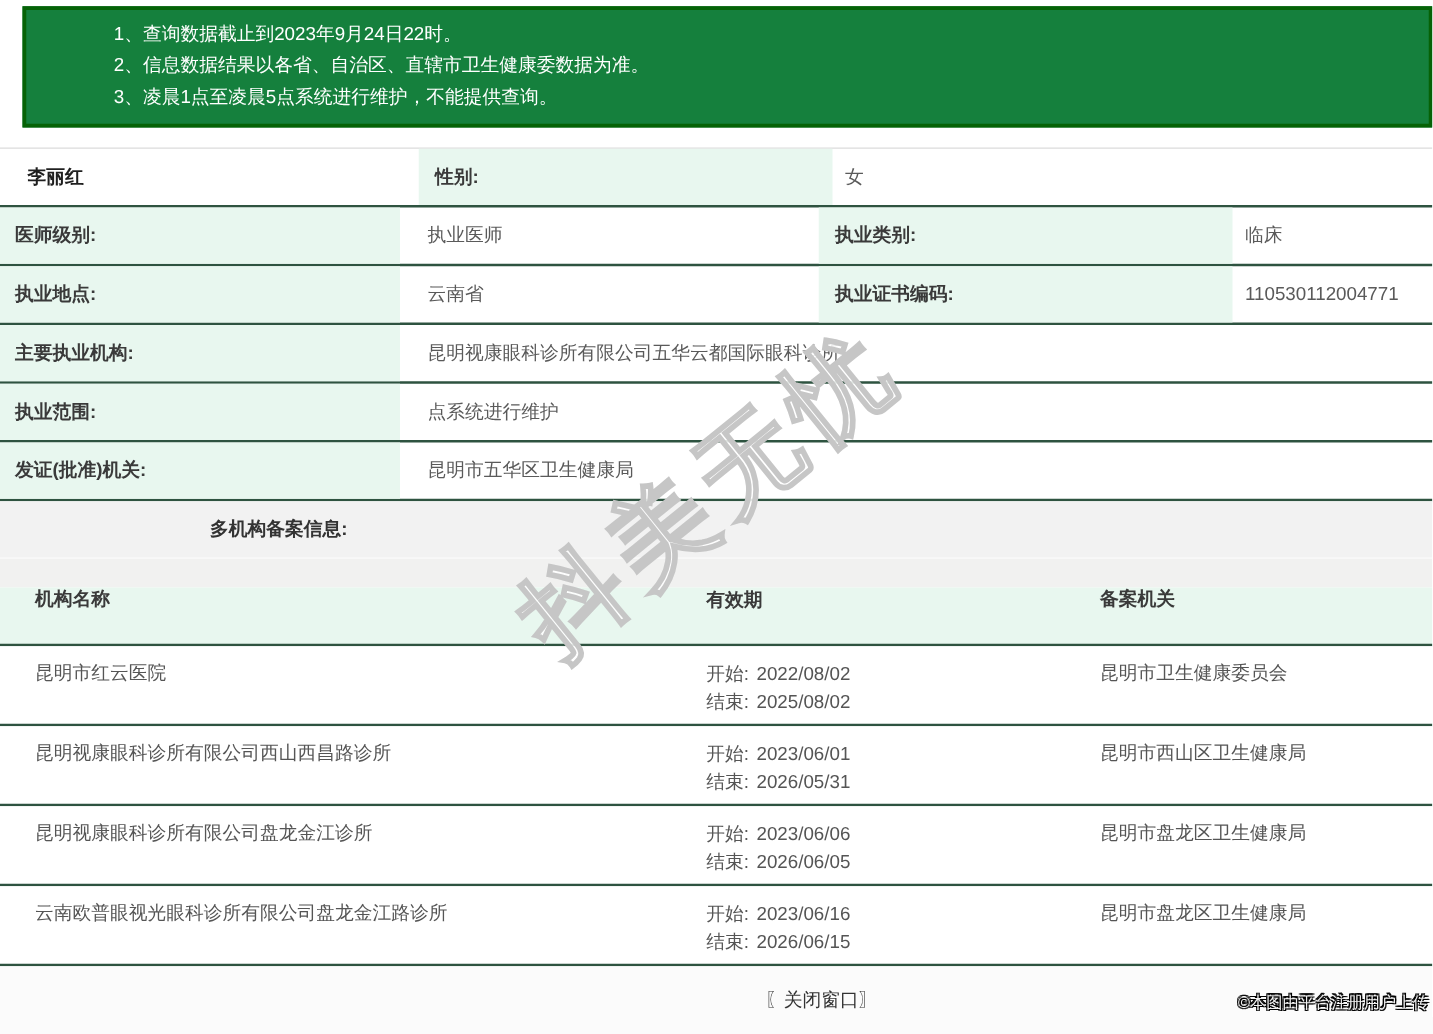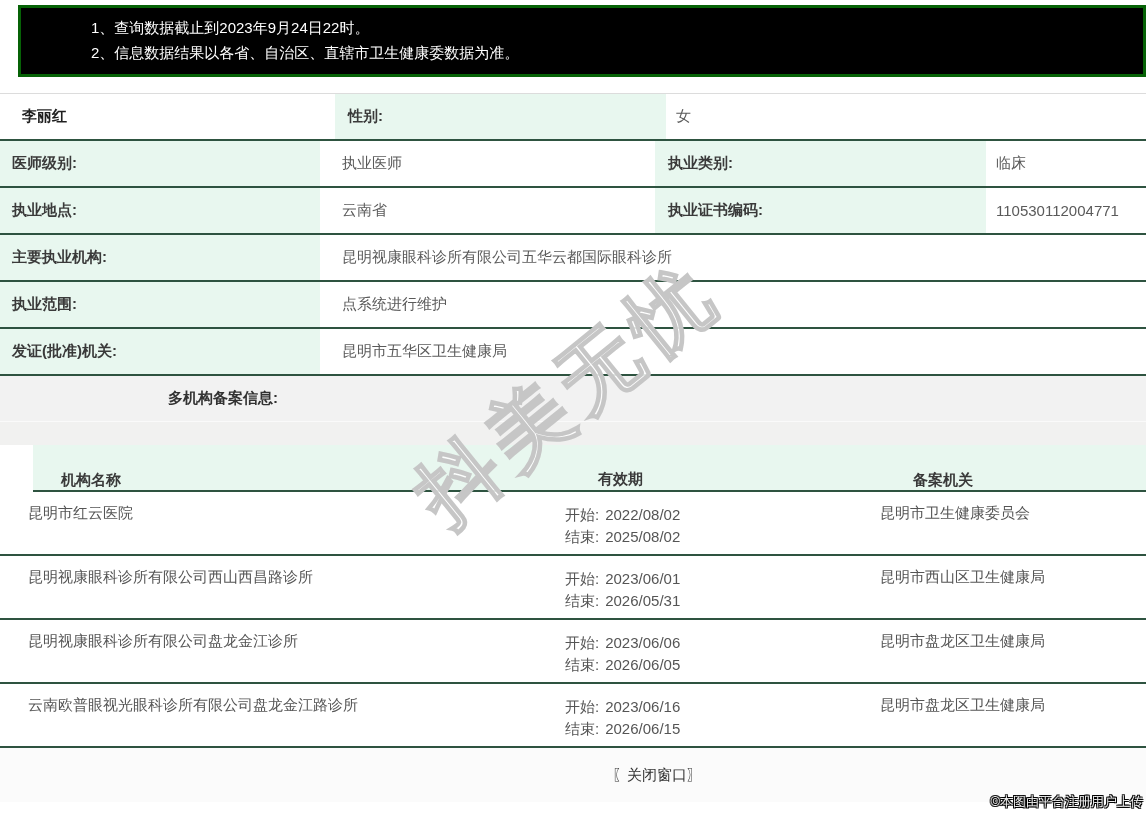--- a/index.html
+++ b/index.html
@@ -2,21 +2,21 @@
 <html><head>
 <meta charset="utf-8">
 <style>
   html,body{margin:0;padding:0;background:#ffffff;}
   .page{
     position:relative;width:1146px;height:827px;overflow:hidden;background:#ffffff;
     font-family:"Liberation Sans","DejaVu Sans",sans-serif;font-size:15px;color:#3a3a3a;
   }
   
   .notice{
-    margin:5px 0 0 18px;background:#000000;border:3px solid #066206;
+    margin:5px 0 0 18px;background:#15803d;border:3px solid #066206;
     padding:7px 0 9px 70px;color:#ffffff;line-height:25px;
   }
   
   .info-table{margin-top:16px;border-top:1px solid #dcdcdc;}
   .irow{display:flex;align-items:stretch;height:45px;border-bottom:2px solid #2e5340;}
   .irow>div{display:flex;align-items:center;box-sizing:border-box;}
   .lbl{background:#e8f7ef;font-weight:bold;color:#3a3a3a;}
   .w1{width:320px;padding-left:12px;}
   .v1{width:335px;padding-left:22px;color:#5a5a5a;}
   .w3{width:331px;padding-left:13px;}
@@ -24,22 +24,22 @@
   .vfull{flex:1;padding-left:22px;color:#5a5a5a;}
   .strong{font-weight:bold;color:#1f1f1f;}
   
   .section-head{
     height:45px;background:#f2f2f2;display:flex;align-items:center;
     padding-left:168px;font-weight:bold;color:#333333;box-sizing:content-box;
   }
   .section-spacer{height:23px;background:#f1f1f0;border-top:1px solid #fafafa;}
   
   .org-header{
-    display:flex;align-items:flex-end;height:45px;background:#e8f7ef;
-    border-bottom:2px solid #2e5340;font-weight:bold;color:#3a3a3a;margin-left:33px;
+    display:flex;align-items:flex-start;height:45px;background:#e8f7ef;
+    border-bottom:2px solid #2e5340;font-weight:bold;color:#3a3a3a;
   }
   .org-row{
     display:flex;align-items:flex-start;height:64px;box-sizing:border-box;
     border-bottom:2px solid #2e5340;padding-top:12px;color:#555555;background:#ffffff;
   }
   .oc1{width:553px;padding-left:28px;box-sizing:border-box;}
   .oc2{width:315px;padding-left:12px;box-sizing:border-box;line-height:22px;}
   .oc3{flex:1;padding-left:12px;box-sizing:border-box;}
   .date-lab{margin-right:6px;}
   
@@ -62,20 +62,21 @@
   }
 </style>
 </head>
 <body>
 
 <div class="page">
 
   <div class="notice">
     <div>1、查询数据截止到2023年9月24日22时。</div>
     <div>2、信息数据结果以各省、自治区、直辖市卫生健康委数据为准。</div>
+    <div>3、凌晨1点至凌晨5点系统进行维护，不能提供查询。</div>
   </div>
 
   <div class="info-table">
     <div class="irow">
       <div class="v1 strong">李丽红</div>
       <div class="lbl w3">性别:</div>
       <div class="v2">女</div>
     </div>
     <div class="irow">
       <div class="lbl w1">医师级别:</div>

